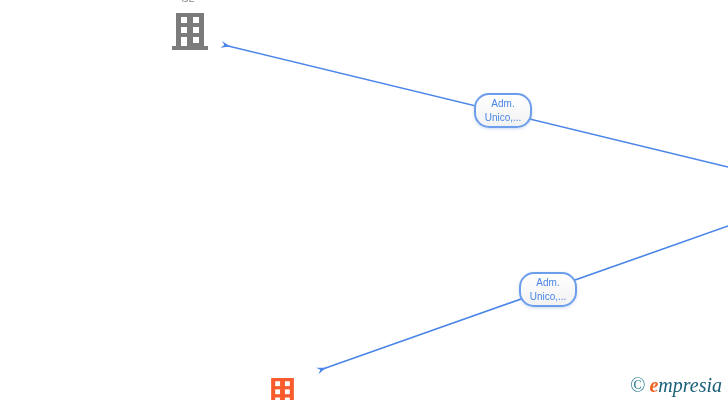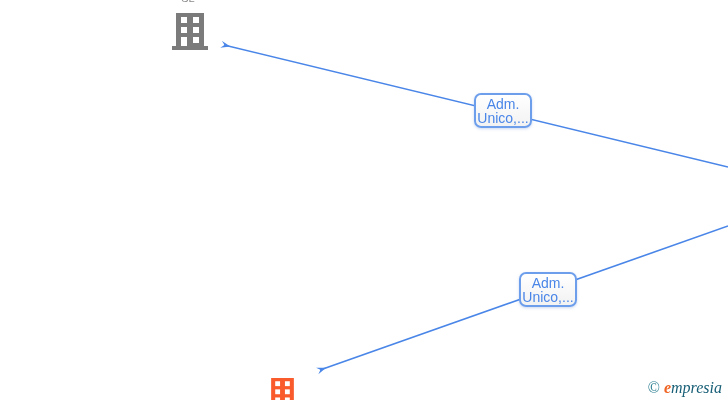--- a/index.html
+++ b/index.html
@@ -42,41 +42,41 @@
     font-size: 11px;
     text-align: center;
   }
   .node-label.top { left: 166px; top: -8px; width: 44px; }
   .edge-label {
     position: absolute;
     width: 58px;
     height: 35px;
     box-sizing: border-box;
     border: 2px solid var(--label-border, #6d9eeb);
-    border-radius: 7px;
+    border-radius: 15px;
     background: linear-gradient(#ffffff, #f2f2f2);
     box-shadow: 0 1px 3px rgba(110, 145, 215, 0.35);
     color: var(--label-text, #4a86e8);
-    font-size: 14px;
+    font-size: 10px;
     line-height: 14px;
     text-align: center;
     display: flex;
     align-items: center;
     justify-content: center;
     padding: 2px 3px;
   }
   .edge-label.l1 { left: 474px; top: 93px; }
   .edge-label.l2 { left: 519px; top: 272px; }
   .watermark {
     position: absolute;
     right: 6px;
     bottom: 3px;
     font-family: "Liberation Serif", serif;
     font-style: italic;
-    font-size: 16px;
+    font-size: 20px;
     white-space: nowrap;
   }
   .wm-c    { color: var(--wm-symbol, #2b7f91); font-style: normal; margin-right: 4px; }
   .wm-e    { color: var(--wm-e, #f06423); font-weight: bold; }
   .wm-rest { color: var(--wm-rest, #175e76); }
 </style>
 </head>
 <body>
 
 <div class="canvas">

